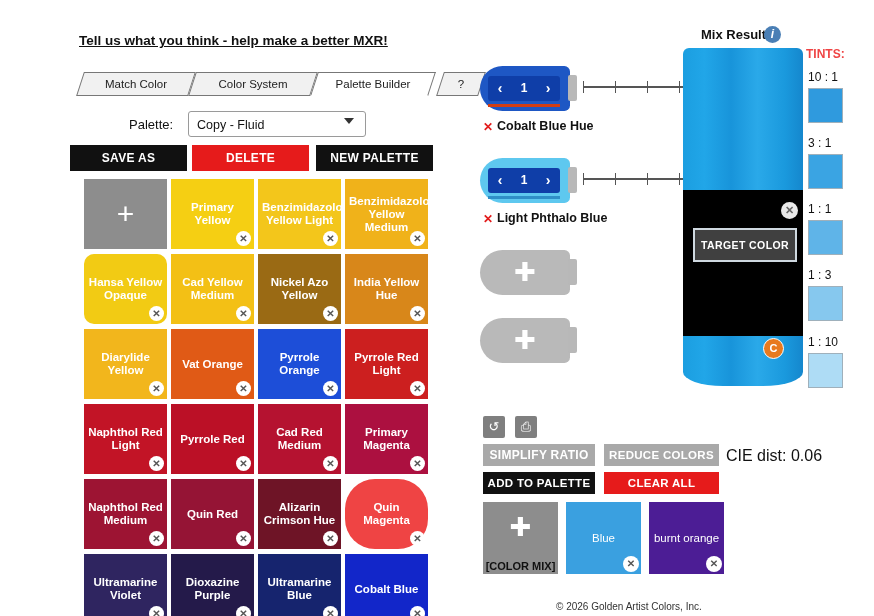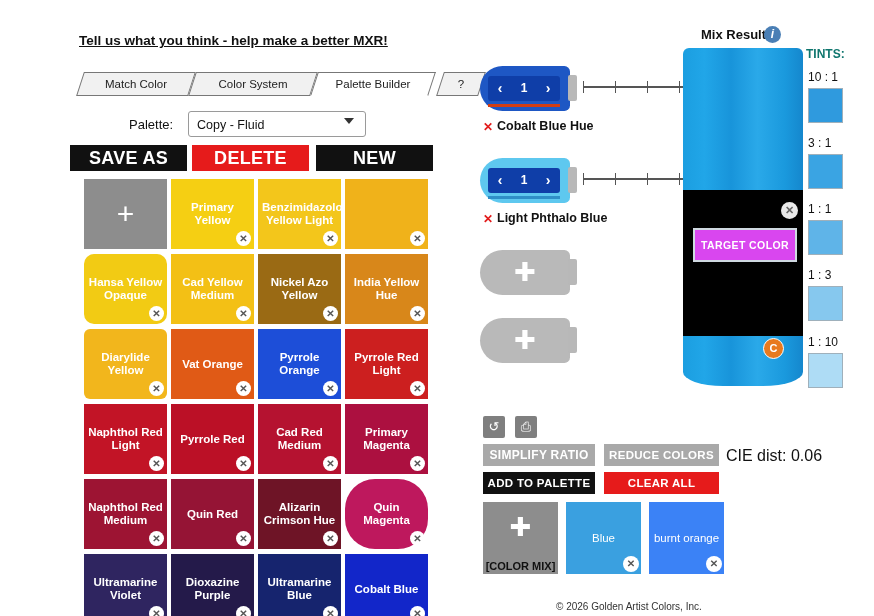--- a/index.html
+++ b/index.html
@@ -51,21 +51,21 @@
   }
   #palette-select-caret{
     left:344px;top:118px;width:0;height:0;pointer-events:none;
     border-left:5px solid transparent;border-right:5px solid transparent;
     border-top:6px solid #333;
   }
 
   
   .btn{
     position:absolute;border:none;color:#fff;
-    font-size:18px;font-weight:bold;letter-spacing:.3px;
+    font-size:12px;font-weight:bold;letter-spacing:.3px;
     text-align:center;cursor:pointer;
     font-family:"Liberation Sans", sans-serif;
   }
   #btn-save-as{left:70px;top:145px;width:117px;height:26px;line-height:26px;background:#111;}
   #btn-delete{left:192px;top:145px;width:117px;height:26px;line-height:26px;background:#e61b1b;}
   #btn-new-palette{left:316px;top:145px;width:117px;height:26px;line-height:26px;background:#111;}
 
   
   #swatch-grid{left:84px;top:179px;width:351px;}
   .swatch{
@@ -130,37 +130,37 @@
   #paint-stroke{
     position:absolute;left:0;top:0;width:120px;height:338px;
     background:linear-gradient(90deg,#1b9ee0 0%,#21a6e8 18%,#1894da 40%,#2aa9e9 62%,#1a99dd 85%,#1587cd 100%);
     border-radius:6px 6px 40px 40px/6px 6px 14px 14px;
   }
   #target-color-bar{
     position:absolute;left:0;top:142px;width:120px;height:146px;background:#000;
   }
   #target-color-chip{
     position:absolute;left:10px;top:180px;width:100px;height:30px;
-    background:#d946ef;border:2px solid #cfd9e0;
+    background:#404040;border:2px solid #cfd9e0;
     color:#fff;font-size:10.5px;font-weight:bold;letter-spacing:.4px;
     text-align:center;line-height:30px;
   }
   #target-close{
     left:781px;top:202px;width:17px;height:17px;border-radius:50%;
     background:#e9e9e9;color:#666;font-size:11px;font-weight:bold;
     text-align:center;line-height:17px;cursor:pointer;
   }
   #marker-c{
     left:763px;top:338px;width:19px;height:19px;border-radius:50%;
     background:#e87a1e;border:1px solid #fff;color:#fff;
     font-size:11px;font-weight:bold;text-align:center;line-height:19px;
   }
 
   
-  #tints-title{left:806px;top:47px;font-size:12px;font-weight:bold;color:#0f766e;}
+  #tints-title{left:806px;top:47px;font-size:12px;font-weight:bold;color:#ef4444;}
   .tint-label{position:absolute;left:808px;font-size:12px;color:#111;text-align:center;}
   .tint-box{position:absolute;left:808px;width:33px;height:33px;border:1px solid #9fb0bb;}
 
   
   .icon-btn{
     position:absolute;width:22px;height:22px;
     background:#7f7f7f;color:#fff;border-radius:2px;
     font-size:13px;text-align:center;line-height:22px;cursor:pointer;
   }
   #btn-undo{left:483px;top:416px;}
@@ -223,20 +223,22 @@
     <div class="swatch" style="background: rgb(245, 207, 19);">
       <div class="lbl">Primary Yellow</div>
       <div class="del">✕</div>
     </div>
     <div class="swatch" style="background: rgb(243, 198, 27);">
       <div class="lbl">Benzimidazolone
 Yellow Light</div>
       <div class="del">✕</div>
     </div>
     <div class="swatch" style="background: rgb(240, 178, 26);">
+      <div class="lbl">Benzimidazolone
+Yellow Medium</div>
       <div class="del">✕</div>
     </div>
     <div class="swatch" style="background: rgb(242, 203, 20); border-radius: 10px;">
       <div class="lbl">Hansa Yellow
 Opaque</div>
       <div class="del">✕</div>
     </div>
     <div class="swatch" style="background: rgb(243, 192, 21);">
       <div class="lbl">Cad Yellow
 Medium</div>
@@ -245,21 +247,21 @@
     <div class="swatch" style="background: rgb(154, 106, 20);">
       <div class="lbl">Nickel Azo
 Yellow</div>
       <div class="del">✕</div>
     </div>
     <div class="swatch" style="background: rgb(216, 135, 26);">
       <div class="lbl">India Yellow
 Hue</div>
       <div class="del">✕</div>
     </div>
-    <div class="swatch" style="background: rgb(242, 182, 28); border-radius: 6px;">
+    <div class="swatch" style="background: rgb(242, 182, 28);">
       <div class="lbl">Diarylide
 Yellow</div>
       <div class="del">✕</div>
     </div>
     <div class="swatch" style="background: rgb(224, 90, 22);">
       <div class="lbl">Vat Orange</div>
       <div class="del">✕</div>
     </div>
     <div class="swatch" style="background: #1d4ed8;">
       <div class="lbl">Pyrrole Orange</div>
@@ -296,21 +298,21 @@
     </div>
     <div class="swatch" style="background: rgb(149, 20, 53);">
       <div class="lbl">Quin Red</div>
       <div class="del">✕</div>
     </div>
     <div class="swatch" style="background: rgb(110, 20, 38);">
       <div class="lbl">Alizarin
 Crimson Hue</div>
       <div class="del">✕</div>
     </div>
-    <div class="swatch" style="background: #be185d; border-radius: 30px;">
+    <div class="swatch" style="background: #ef4444; border-radius: 30px;">
       <div class="lbl">Quin Magenta</div>
       <div class="del">✕</div>
     </div>
     <div class="swatch" style="background: rgb(47, 37, 96);">
       <div class="lbl">Ultramarine
 Violet</div>
       <div class="del">✕</div>
     </div>
     <div class="swatch" style="background: rgb(36, 26, 74);">
       <div class="lbl">Dioxazine
@@ -412,19 +414,19 @@
 
 <div class="abs" id="mix-swatches">
     <div class="mix-swatch" id="mix-save" style="background: rgb(141, 141, 141);">
       <div class="plus">✚</div>
       <div class="stext">[COLOR MIX]</div>
     </div>
     <div class="mix-swatch" style="background: rgb(58, 160, 224);">
       <div class="mlbl">Blue</div>
       <div class="del">✕</div>
     </div>
-    <div class="mix-swatch" style="background: #3b82f6;">
+    <div class="mix-swatch" style="background: #4c1d95;">
       <div class="mlbl">burnt orange</div>
       <div class="del">✕</div>
     </div>
   </div>
 
 <div class="abs" id="footer">© 2026 Golden Artist Colors, Inc.</div>
 
 </body></html>

